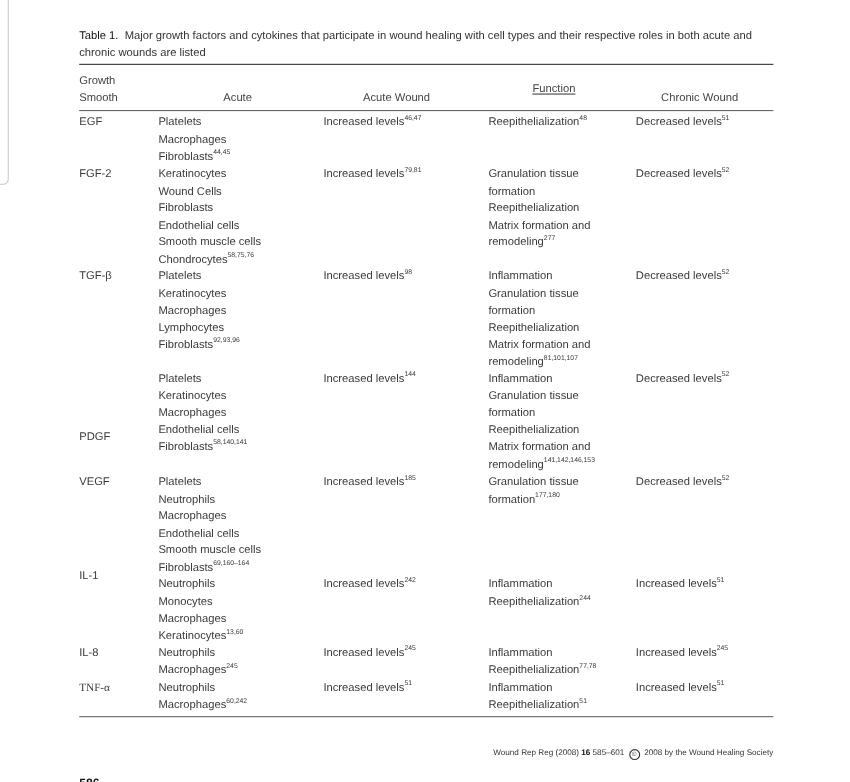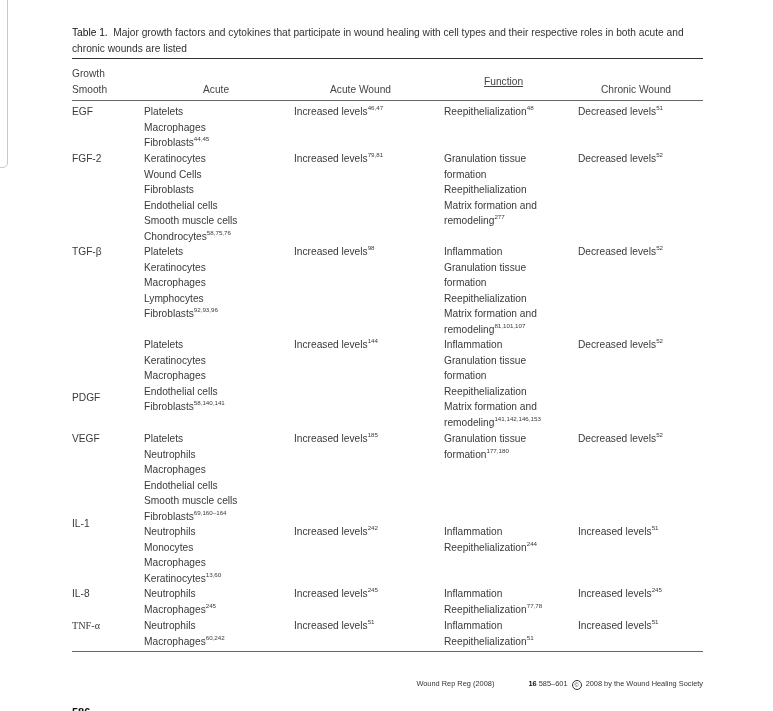--- a/index.html
+++ b/index.html
@@ -18,21 +18,21 @@
   }
   .caption b { color:#111; font-weight:normal;text-align:center; }
   .rule-thick { position:absolute; left:0; width:631px; border-top:1.6px solid #333; }
   .rule-thin  { position:absolute; left:0; width:631px; border-top:1px solid #666; }
   .hdr { position:absolute; font-size:10.2px; line-height:15.5px; color:#444; }
   .cell { position:absolute; font-size:10.2px; line-height:15.55px; color:#3a3a3a; }
   .cell .ln { display:block; white-space:nowrap; }
   sup { font-size:6.2px; line-height:0; vertical-align:5px; }
   .footer-page { position:absolute; left:0; top:677px; font-size:11px; font-weight:bold; color:#111;margin-top:29px; }
   .footer-cite { position:absolute; right:0; top:679px; font-size:7.4px; color:#333; white-space:nowrap; }
-  .footer-cite b { color:#111;margin-left:32px; }
+  .footer-cite b { color:#111; }
   .copy { display:inline-block; width:8px; height:8px; border:0.8px solid #333; border-radius:50%;
           font-size:5.5px; line-height:8px; text-align:center; vertical-align:-1px; margin:0 2px; }
 </style>
 </head>
 <body>
 
 <div class="edge-frame"></div>
 
 <div class="page">
   <div class="caption">

